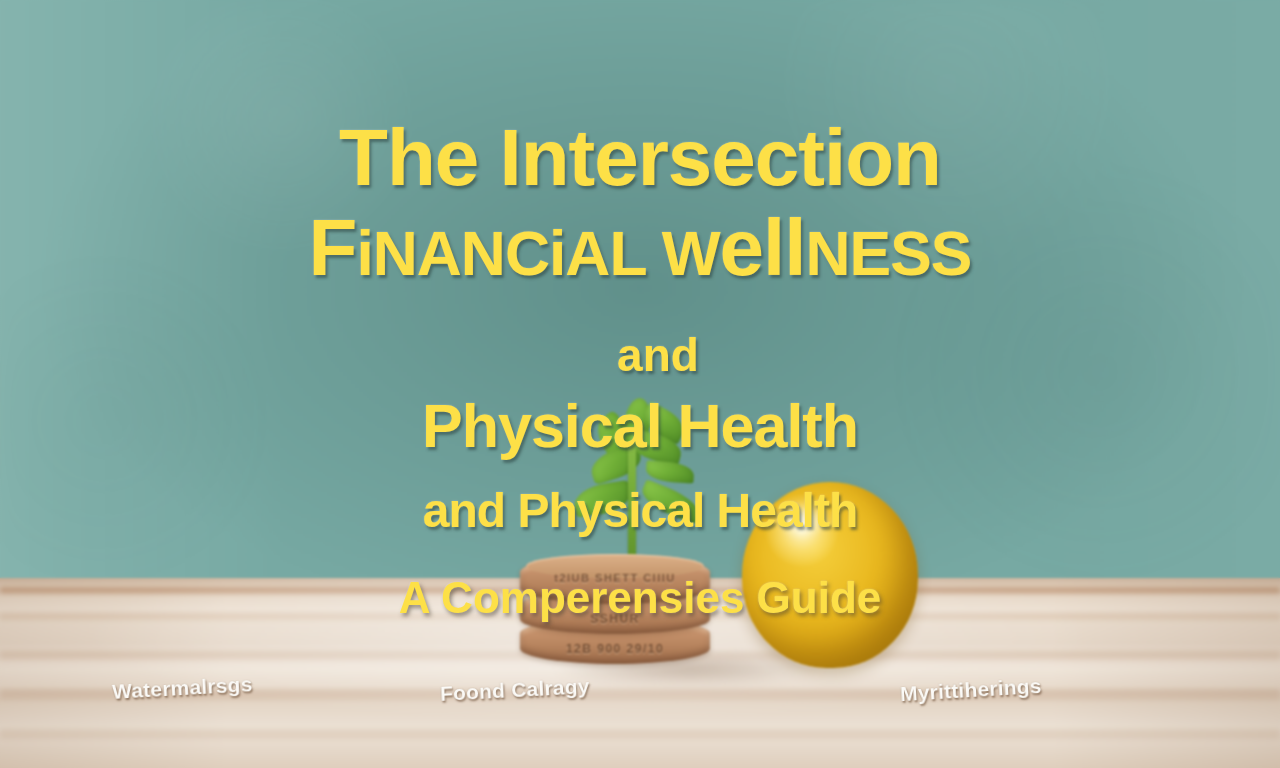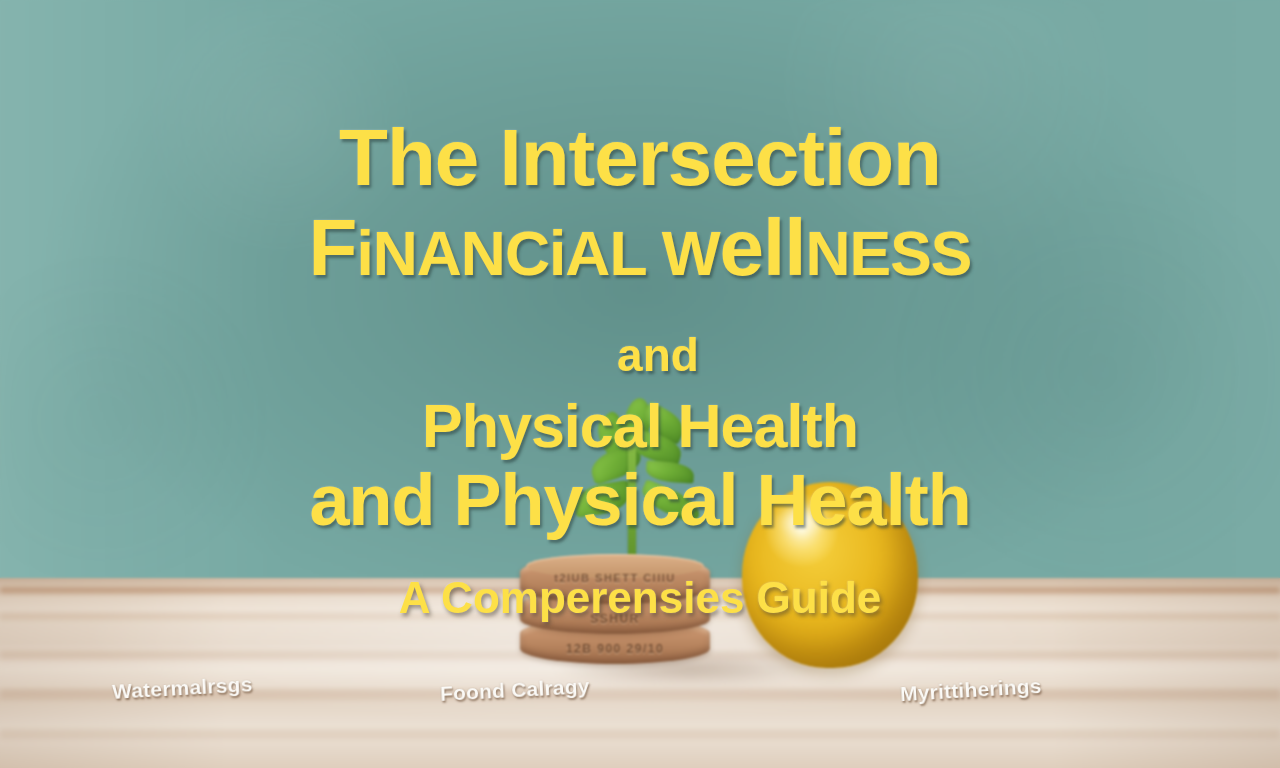--- a/index.html
+++ b/index.html
@@ -157,21 +157,21 @@
     line-height:1;
     white-space:nowrap;
     text-shadow:
       2px 3px 3px rgba(40,62,60,.55),
       0 0 2px rgba(255,255,255,.35);
   }
   .l1{ top:118px;  font-size:80px;  letter-spacing:-1px; }
   .l2{ top:208px;  font-size:80px;  letter-spacing:-1px; }
   .l3{ top:332px;  font-size:46px;  letter-spacing:0px;padding-left:36px; }
   .l4{ top:396px;  font-size:61px;  letter-spacing:-1px; }
-  .l5{ top:464px;  font-size:72px;  letter-spacing:-1px; }
+  .l5{ top:487px;  font-size:48px;  letter-spacing:-1px; }
   .sub{
     top:576px; font-size:44px; font-weight:700; letter-spacing:0px;
     text-shadow:2px 3px 4px rgba(70,60,45,.55), 0 0 2px rgba(255,255,255,.4);
   }
   .smallcap{ font-size:0.78em; }
 
   
   .wlabel{
     position:absolute;
     color:#fbfaf7;

